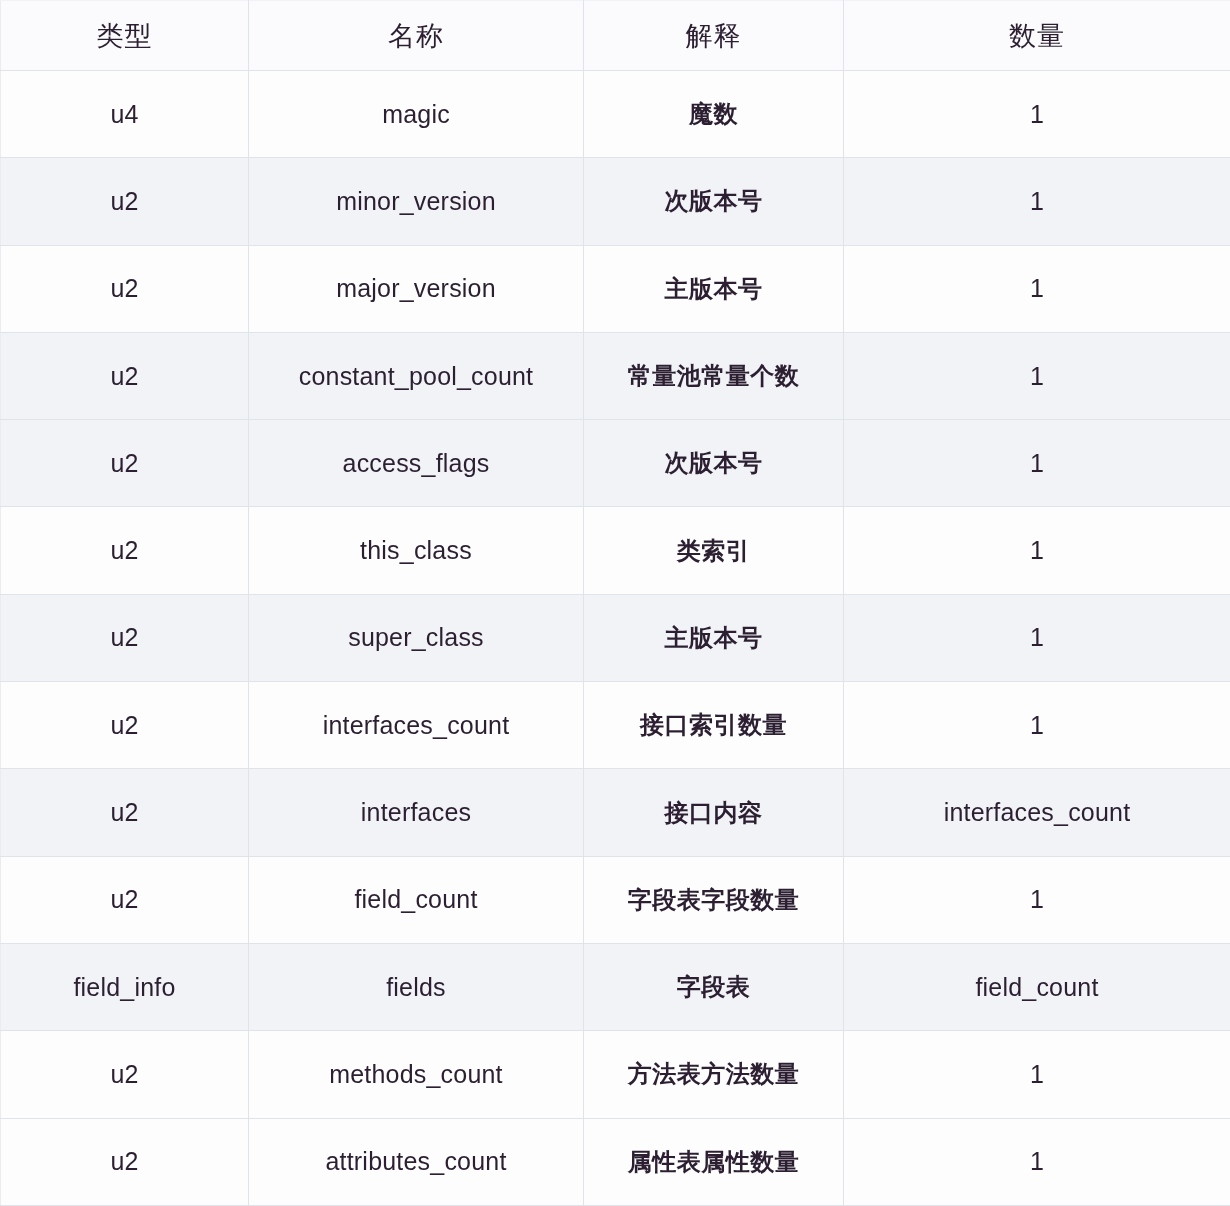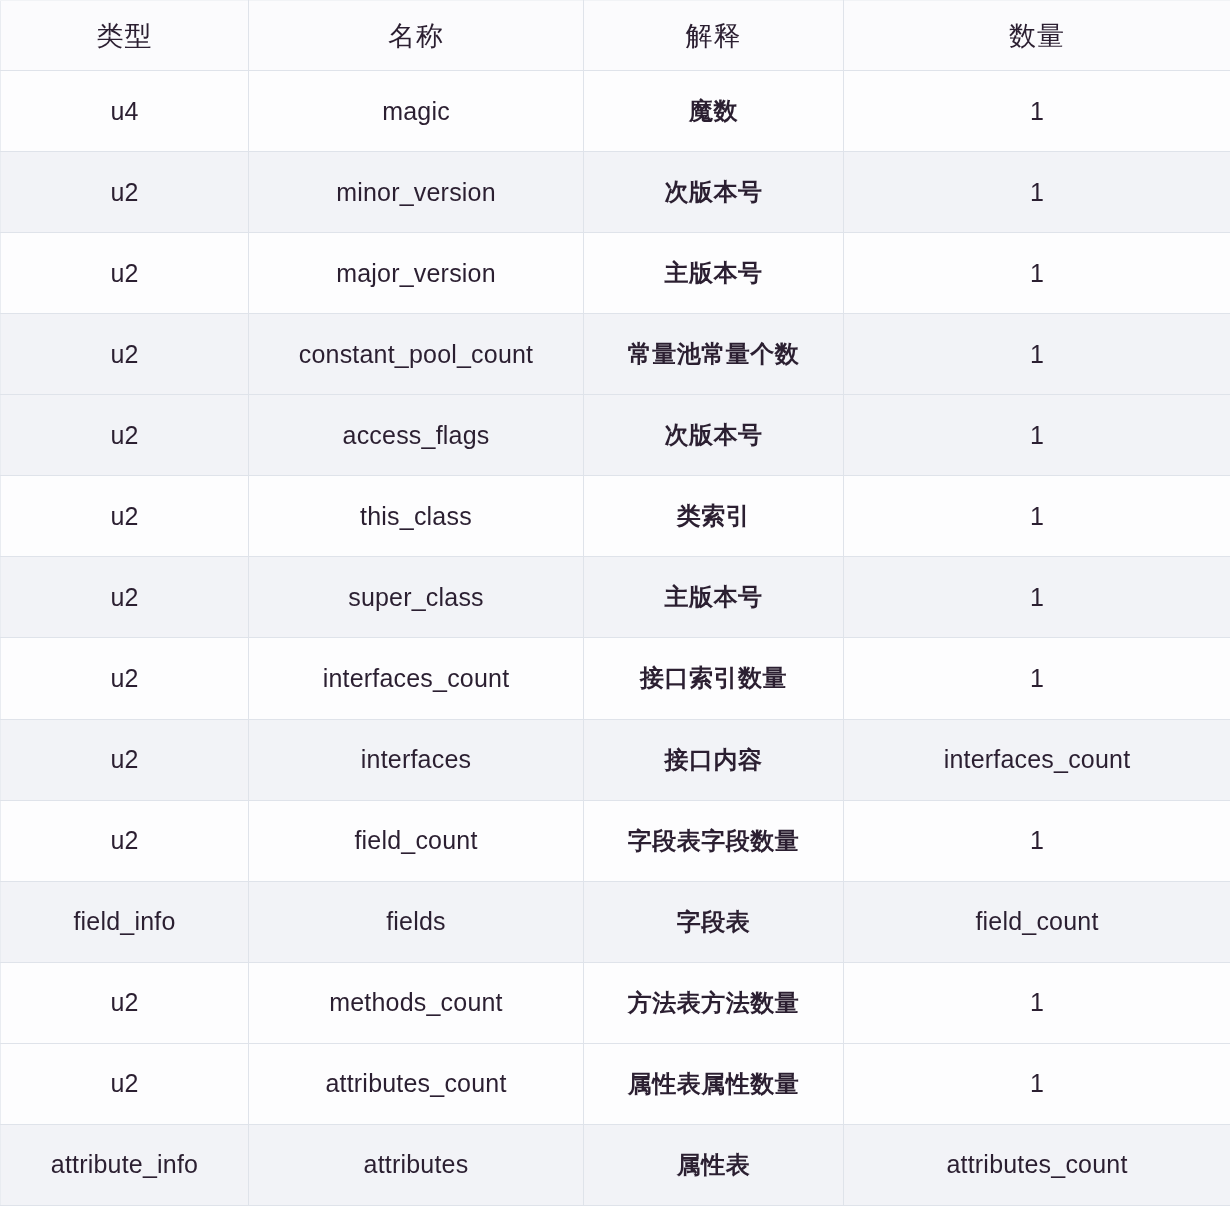--- a/index.html
+++ b/index.html
@@ -172,20 +172,14 @@
         <td class="cell-name">methods_count</td>
         <td class="cell-desc">方法表方法数量</td>
         <td class="cell-quantity">1</td>
       </tr>
       <tr class="row-plain">
         <td class="cell-type">u2</td>
         <td class="cell-name">attributes_count</td>
         <td class="cell-desc">属性表属性数量</td>
         <td class="cell-quantity">1</td>
       </tr>
-      <tr class="row-shaded">
-        <td class="cell-type">attribute_info</td>
-        <td class="cell-name">attributes</td>
-        <td class="cell-desc">属性表</td>
-        <td class="cell-quantity">attributes_count</td>
-      </tr>
     </tbody>
 </table>
 
 </body></html>

